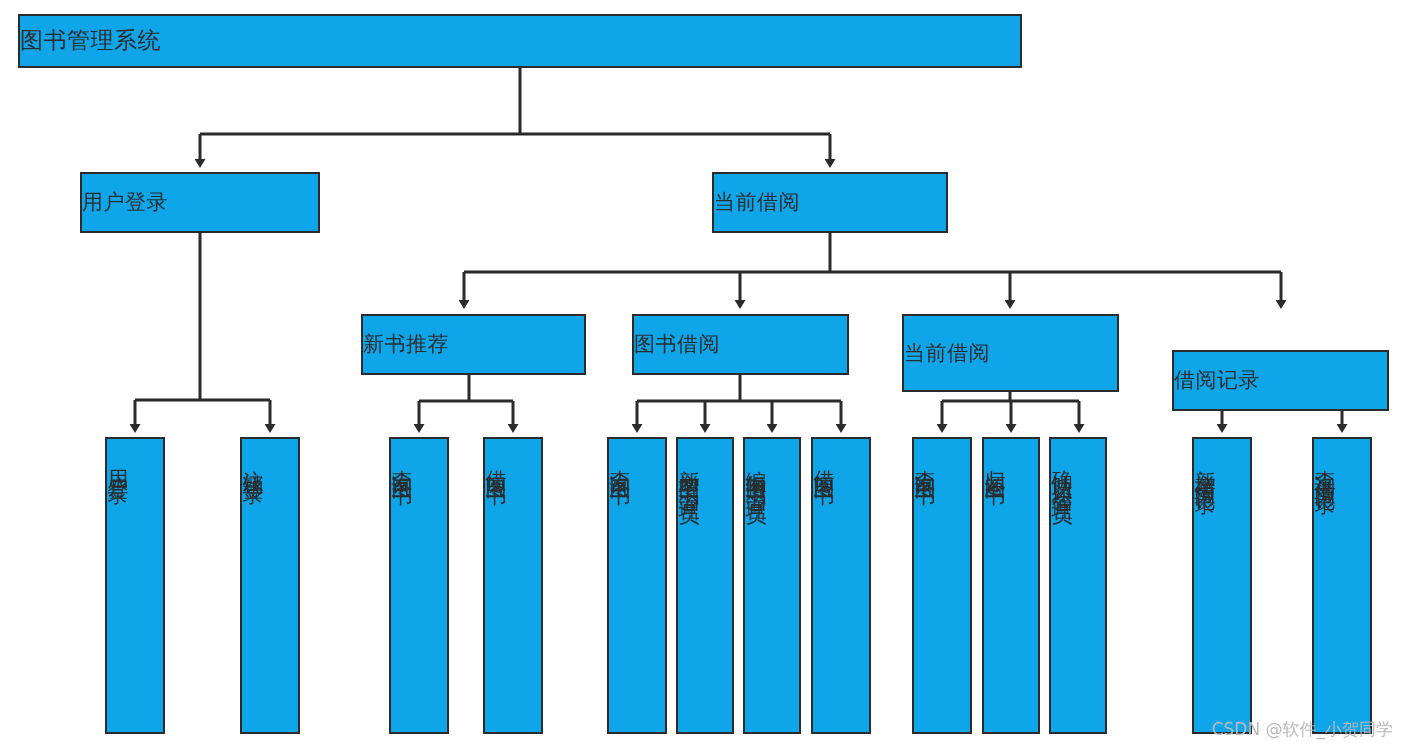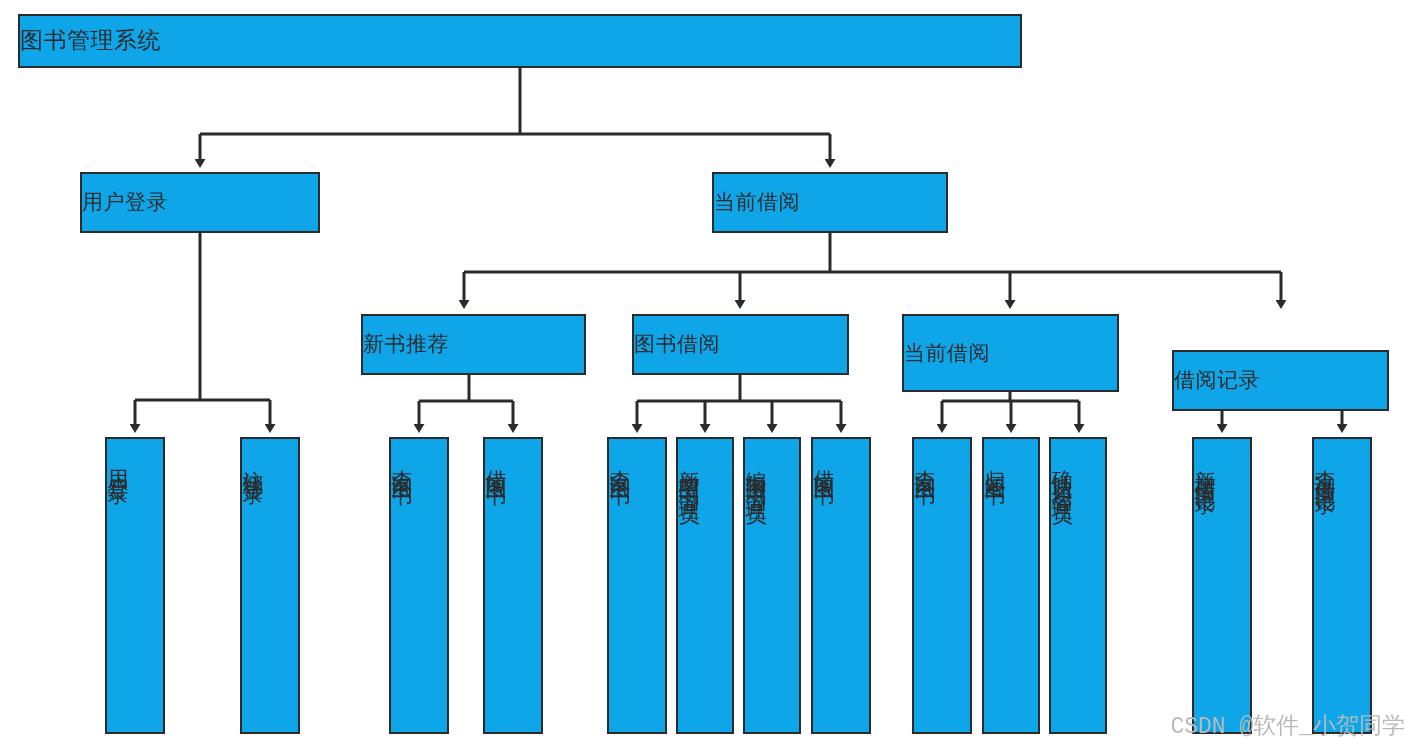--- a/index.html
+++ b/index.html
@@ -52,27 +52,26 @@
   }
   .node.vert .label {
     writing-mode: vertical-rl;
     text-orientation: upright;
     font-size: 21px;
     letter-spacing: 5px;
     white-space: nowrap;
   }
   .watermark {
     position: absolute;
-    right: 0;
+    right: 12px;
     bottom: 6px;
-    font-size: 23px;
+    font-size: 17px;
     color: #b9b9b9;
     z-index: 5;
     white-space: nowrap;
-    font-family: Liberation Mono, monospace;
   }
 </style>
 </head>
 <body>
 
 <div id="canvas">
 
   <svg id="wires" viewBox="0 0 1405 747">
     <defs>
       <marker id="arrow" markerWidth="9" markerHeight="11" refX="1" refY="5.5" orient="auto" markerUnits="userSpaceOnUse">

